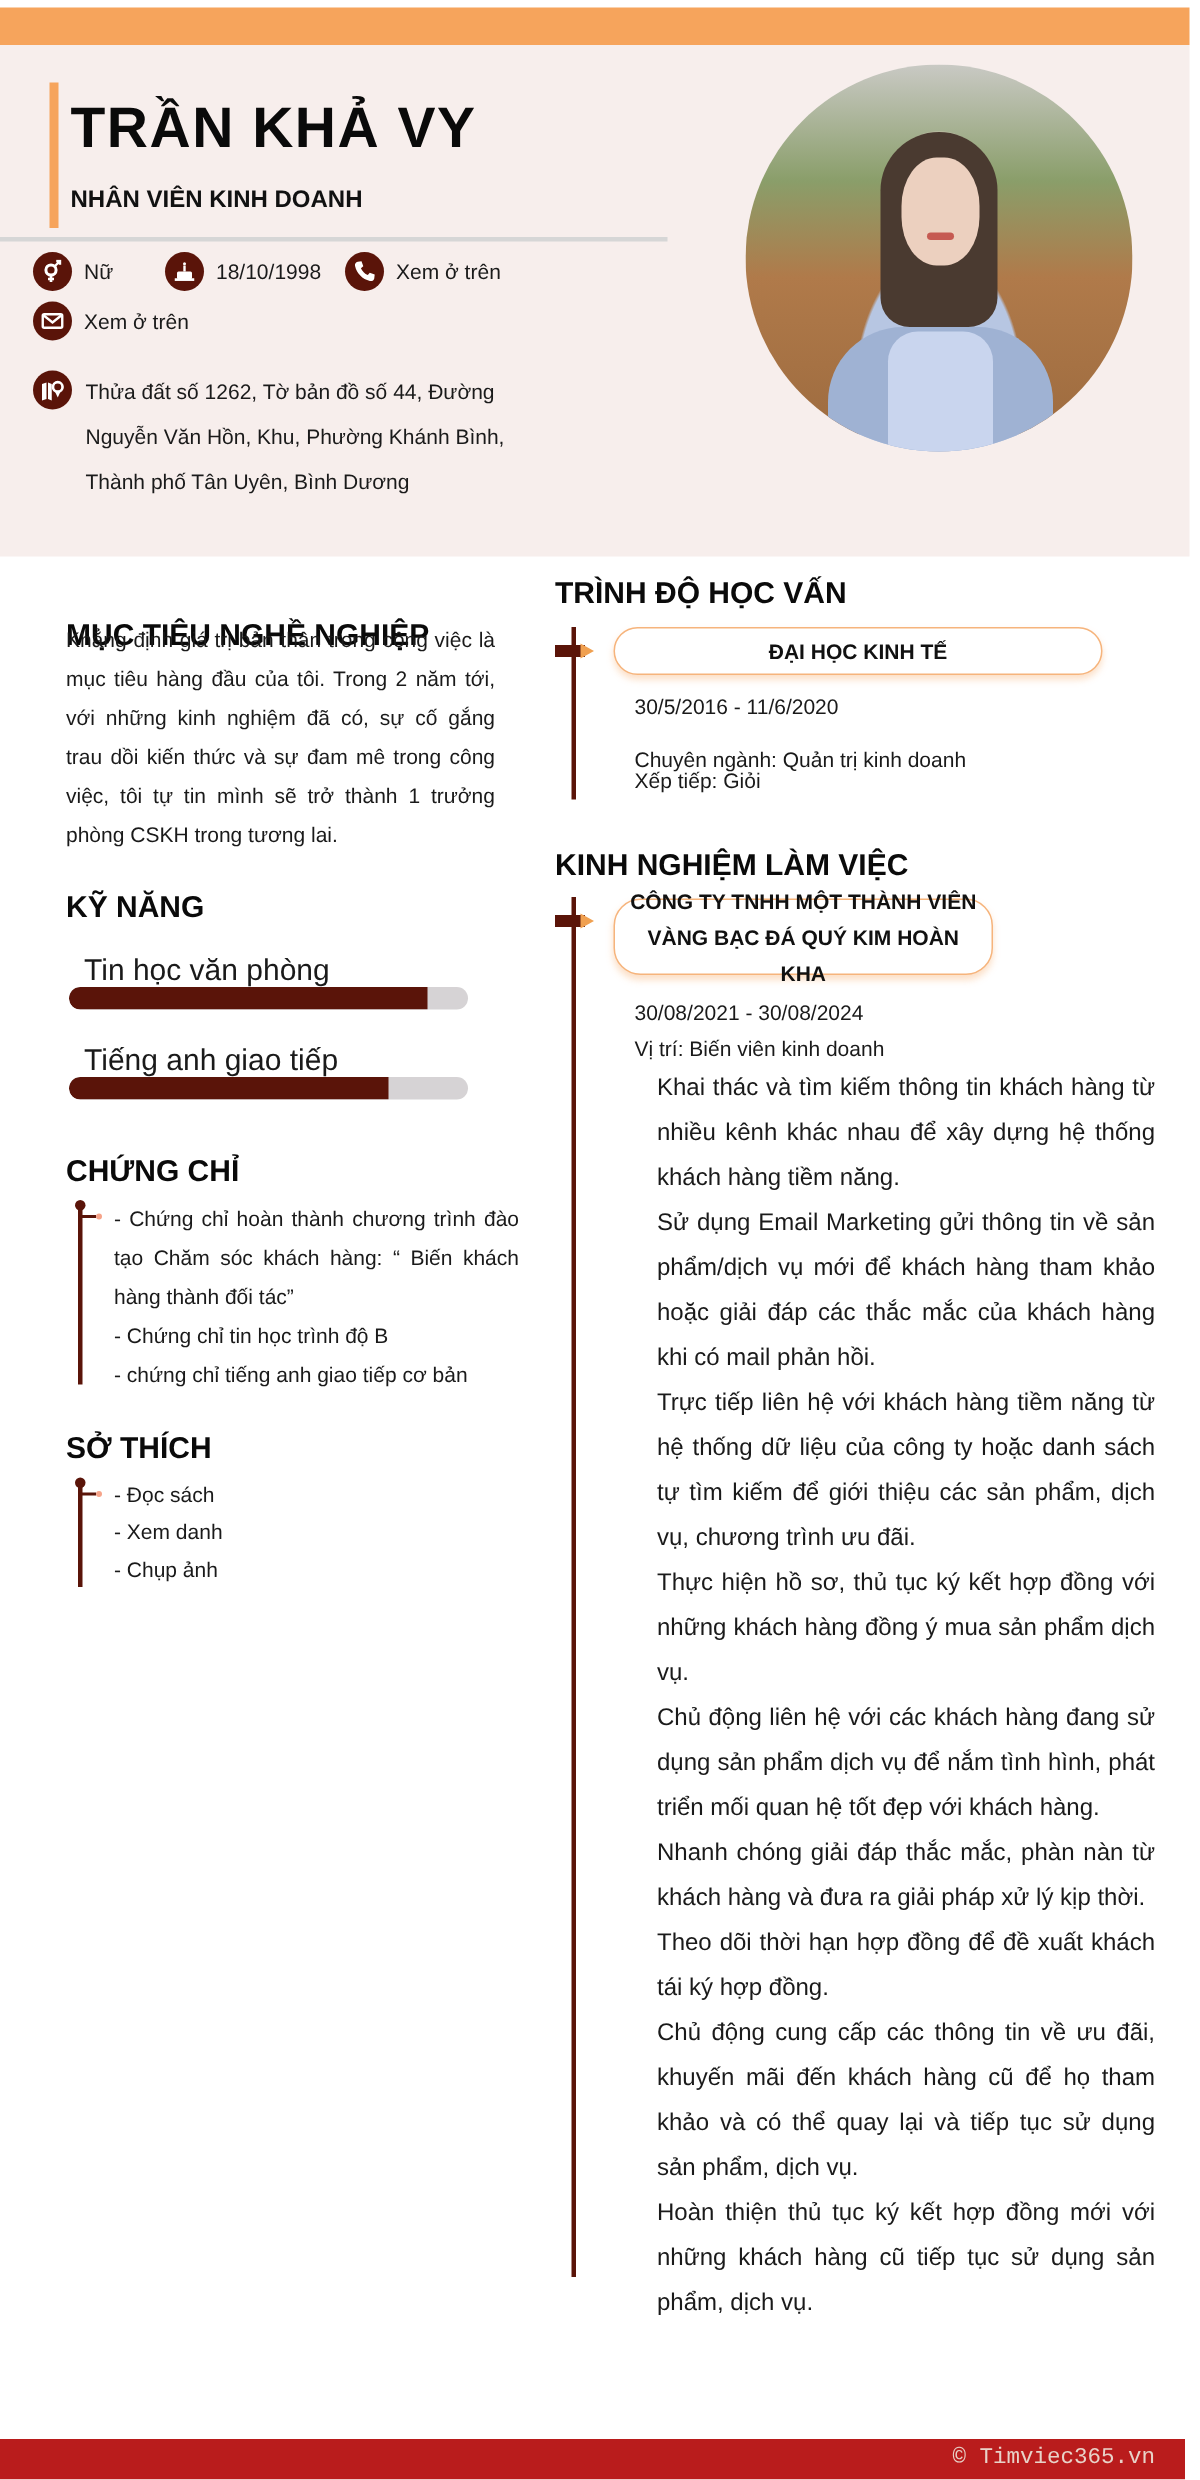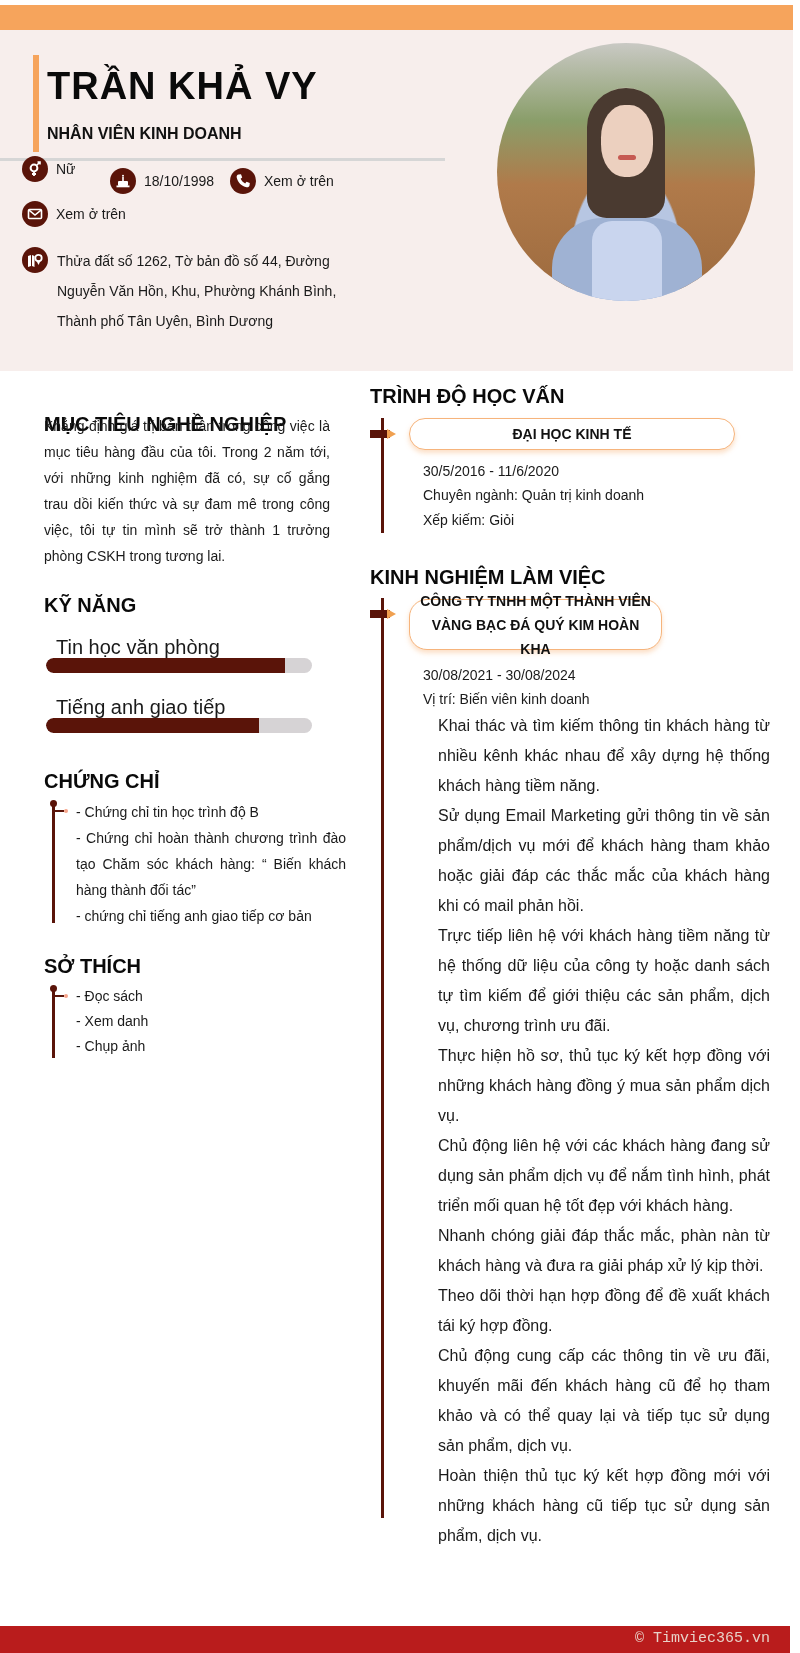--- a/index.html
+++ b/index.html
@@ -57,21 +57,21 @@
 
 <div class="top-bar"></div>
 <div class="header"></div>
 
 <div class="name-block">
   <div class="name">TRẦN KHẢ VY</div>
   <div class="title">NHÂN VIÊN KINH DOANH</div>
 </div>
 <div class="name-divider"></div>
 
-<div class="contact-row" style="left:22px; top:156px;">
+<div class="contact-row" style="left:22px; top:168px;">
   <span class="ico">
     <svg viewBox="0 0 16 16">
         <circle cx="7" cy="7" r="3.4" fill="none" stroke="#fff" stroke-width="2"></circle>
         <path d="M9.5 4.5 L13 1 M10.5 1 H13 V3.5" stroke="#fff" stroke-width="1.6" fill="none"></path>
         <path d="M7 10.5 V15 M5 13 H9" stroke="#fff" stroke-width="1.8"></path>
       </svg>
   </span>
   <span>Nữ</span>
 </div>
 <div class="contact-row" style="left:110px; top:168px;">
@@ -132,44 +132,44 @@
 <div class="skill-track" style="top:718px; width:266px;">
   <div class="skill-fill" style="width:80%;"></div>
 </div>
 
 <div class="section-title" style="left:44px; top:769px;">CHỨNG CHỈ</div>
 <div class="dot" style="left:50px; top:800px;"></div>
 <div class="vline" style="left:52px; top:804px; height:119px;"></div>
 <div class="hline" style="left:52px; top:810px; width:12px;"></div>
 <div class="pdot" style="left:64px; top:809px;"></div>
 <div class="list" style="top:799px;">
+  <div>- Chứng chỉ hoàn thành chương trình đào tạo Chăm sóc khách hàng: “ Biến khách hàng thành đối tác”</div>
   <div>- Chứng chỉ tin học trình độ B</div>
-  <div>- Chứng chỉ hoàn thành chương trình đào tạo Chăm sóc khách hàng: “ Biến khách hàng thành đối tác”</div>
   <div>- chứng chỉ tiếng anh giao tiếp cơ bản</div>
 </div>
 
 <div class="section-title" style="left:44px; top:954px;">SỞ THÍCH</div>
 <div class="dot" style="left:50px; top:985px;"></div>
 <div class="vline" style="left:52px; top:989px; height:69px;"></div>
 <div class="hline" style="left:52px; top:995px; width:12px;"></div>
 <div class="pdot" style="left:64px; top:994px;"></div>
 <div class="list" style="top:984px; line-height:25px;">
   <div>- Đọc sách</div>
   <div>- Xem danh</div>
   <div>- Chụp ảnh</div>
 </div>
 
 <div class="section-title" style="left:370px; top:384px;">TRÌNH ĐỘ HỌC VẤN</div>
 <div class="vline" style="left:381px; top:418px; height:115px;"></div>
 <div class="marker-bar" style="left:370px; top:430px;"></div>
 <div class="marker-tri" style="left:387px; top:429px;"></div>
 <div class="pill" style="left:409px; top:418px; width:326px; height:32px;">ĐẠI HỌC KINH TẾ</div>
 <div class="meta" style="top:459px;text-align:center;">30/5/2016 - 11/6/2020</div>
-<div class="meta" style="top:483px;">Chuyên ngành: Quản trị kinh doanh</div>
-<div class="meta" style="top:508px;">Xếp kiếm: Giỏi</div>
+<div class="meta" style="top:494px;">Chuyên ngành: Quản trị kinh doanh</div>
+<div class="meta" style="top:508px;">Xếp tiếp: Giỏi</div>
 
 <div class="section-title" style="left:370px; top:565px;">KINH NGHIỆM LÀM VIỆC</div>
 <div class="vline" style="left:381px; top:598px; height:920px;"></div>
 <div class="marker-bar" style="left:370px; top:610px;"></div>
 <div class="marker-tri" style="left:387px; top:609px;"></div>
 <div class="pill" style="left:409px; top:599px; width:253px; height:51px; padding:0 8px;">CÔNG TY TNHH MỘT THÀNH VIÊN VÀNG BẠC ĐÁ QUÝ KIM HOÀN KHA</div>
 <div class="meta" style="top:663px;">30/08/2021 - 30/08/2024</div>
 <div class="meta" style="top:687px;">Vị trí: Biến viên kinh doanh</div>
 <div class="duties" style="top:711px;">
   <div>Khai thác và tìm kiếm thông tin khách hàng từ nhiều kênh khác nhau để xây dựng hệ thống khách hàng tiềm năng.</div>

